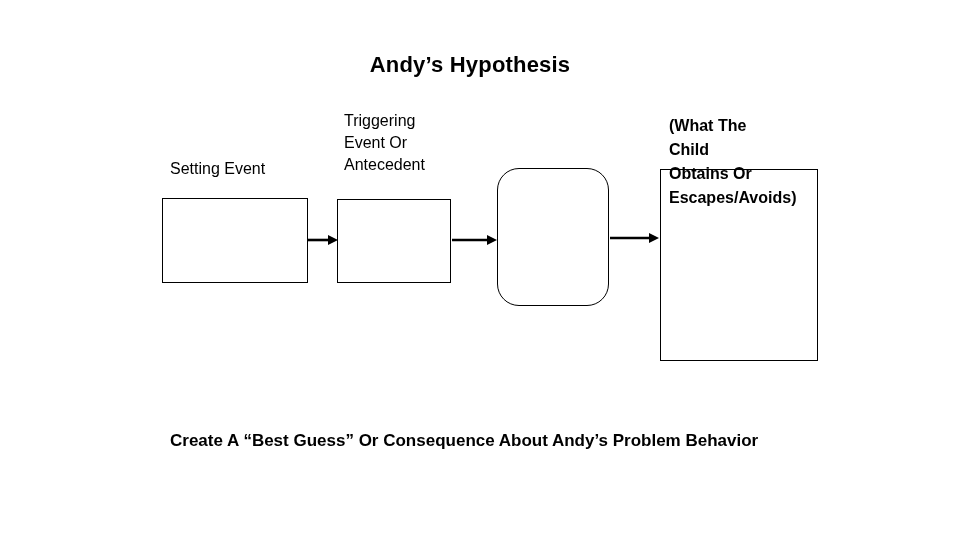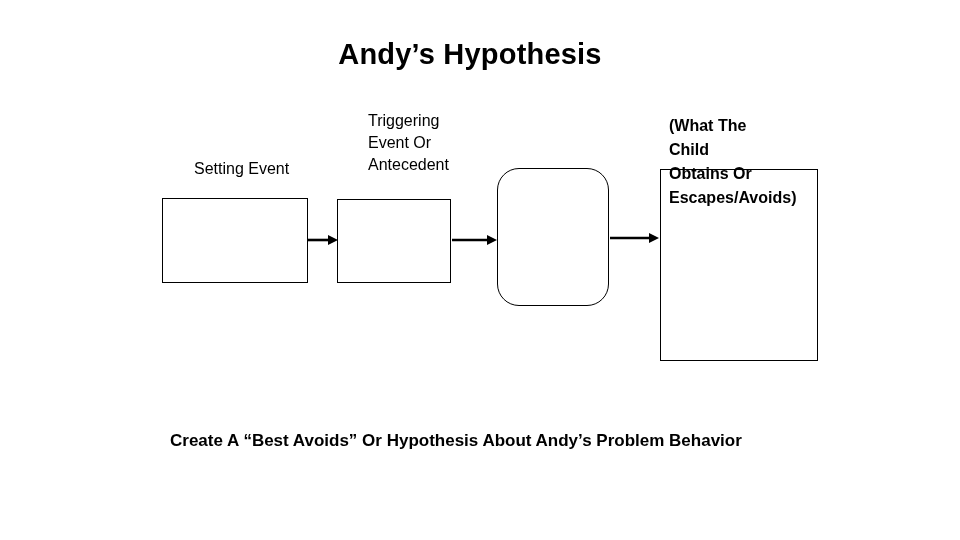--- a/index.html
+++ b/index.html
@@ -6,34 +6,34 @@
   .slide {
     position: relative;
     width: 960px; height: 540px;
     background: var(--bg, #ffffff);
     color: var(--fg, #000000);
     font-family: "Liberation Sans", sans-serif;
     overflow: hidden;
   }
   .title {
     position: absolute;
-    left: 0; top: 38px; width: 940px;
+    left: 0; top: 52px; width: 940px;
     margin: 0;
     text-align: center;
-    font-size: 29px;
+    font-size: 22px;
     font-weight: bold;
     letter-spacing: 0.2px;
   }
   .label {
     position: absolute;
     font-size: 16px;
     line-height: 22px;
   }
-  .label-setting    { left: 170px; top: 158px; width: 140px; margin-left: 24px; }
-  .label-trigger    { left: 344px; top: 110px; width: 95px; margin-left: 24px;  }
+  .label-setting    { left: 170px; top: 158px; width: 140px; }
+  .label-trigger    { left: 344px; top: 110px; width: 95px;  }
   .label-problem    { left: 517px; top: 105px; width: 80px;  }
   .label-consequence{ left: 669px; top:  92px; width: 150px; }
   .sublabel {
     position: absolute;
     left: 669px; top: 114px; width: 98px;
     font-size: 16px;
     font-weight: bold;
     line-height: 24px;
   }
   .shape {
@@ -86,15 +86,15 @@
   <svg class="arrow arrow2" width="45" height="14" viewBox="0 0 45 14">
     <line x1="0" y1="7" x2="36" y2="7" stroke="#000" stroke-width="2.6"></line>
     <polygon points="35,2 45,7 35,12" fill="#000"></polygon>
   </svg>
 
   <svg class="arrow arrow3" width="49" height="14" viewBox="0 0 49 14">
     <line x1="0" y1="7" x2="40" y2="7" stroke="#000" stroke-width="2.6"></line>
     <polygon points="39,2 49,7 39,12" fill="#000"></polygon>
   </svg>
 
-  <div class="instruction">Create A “Best Avoids” Or Hypothesis About Andy’s Problem Behavior</div>
+  <div class="instruction">Create A “Best Guess” Or Consequence About Andy’s Problem Behavior</div>
 
 </div>
 
 </body></html>

